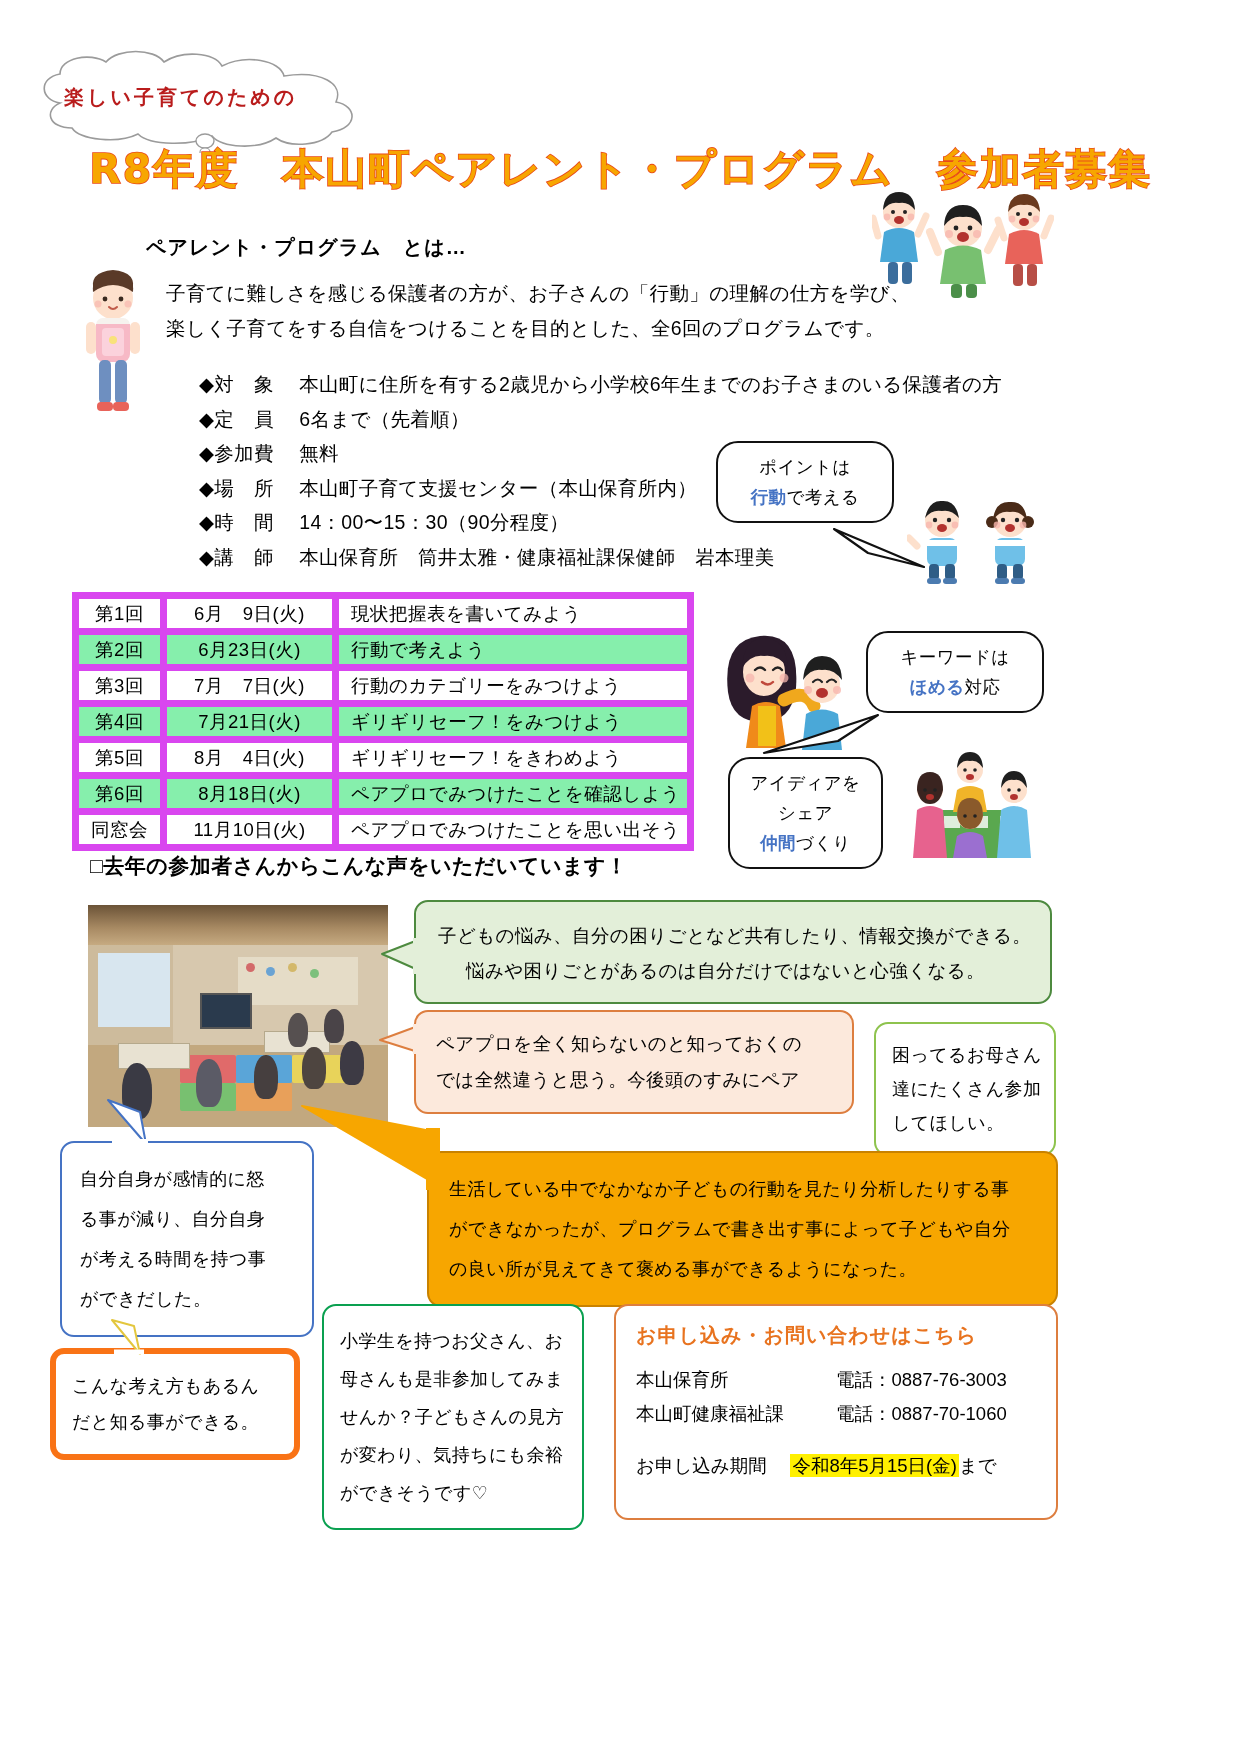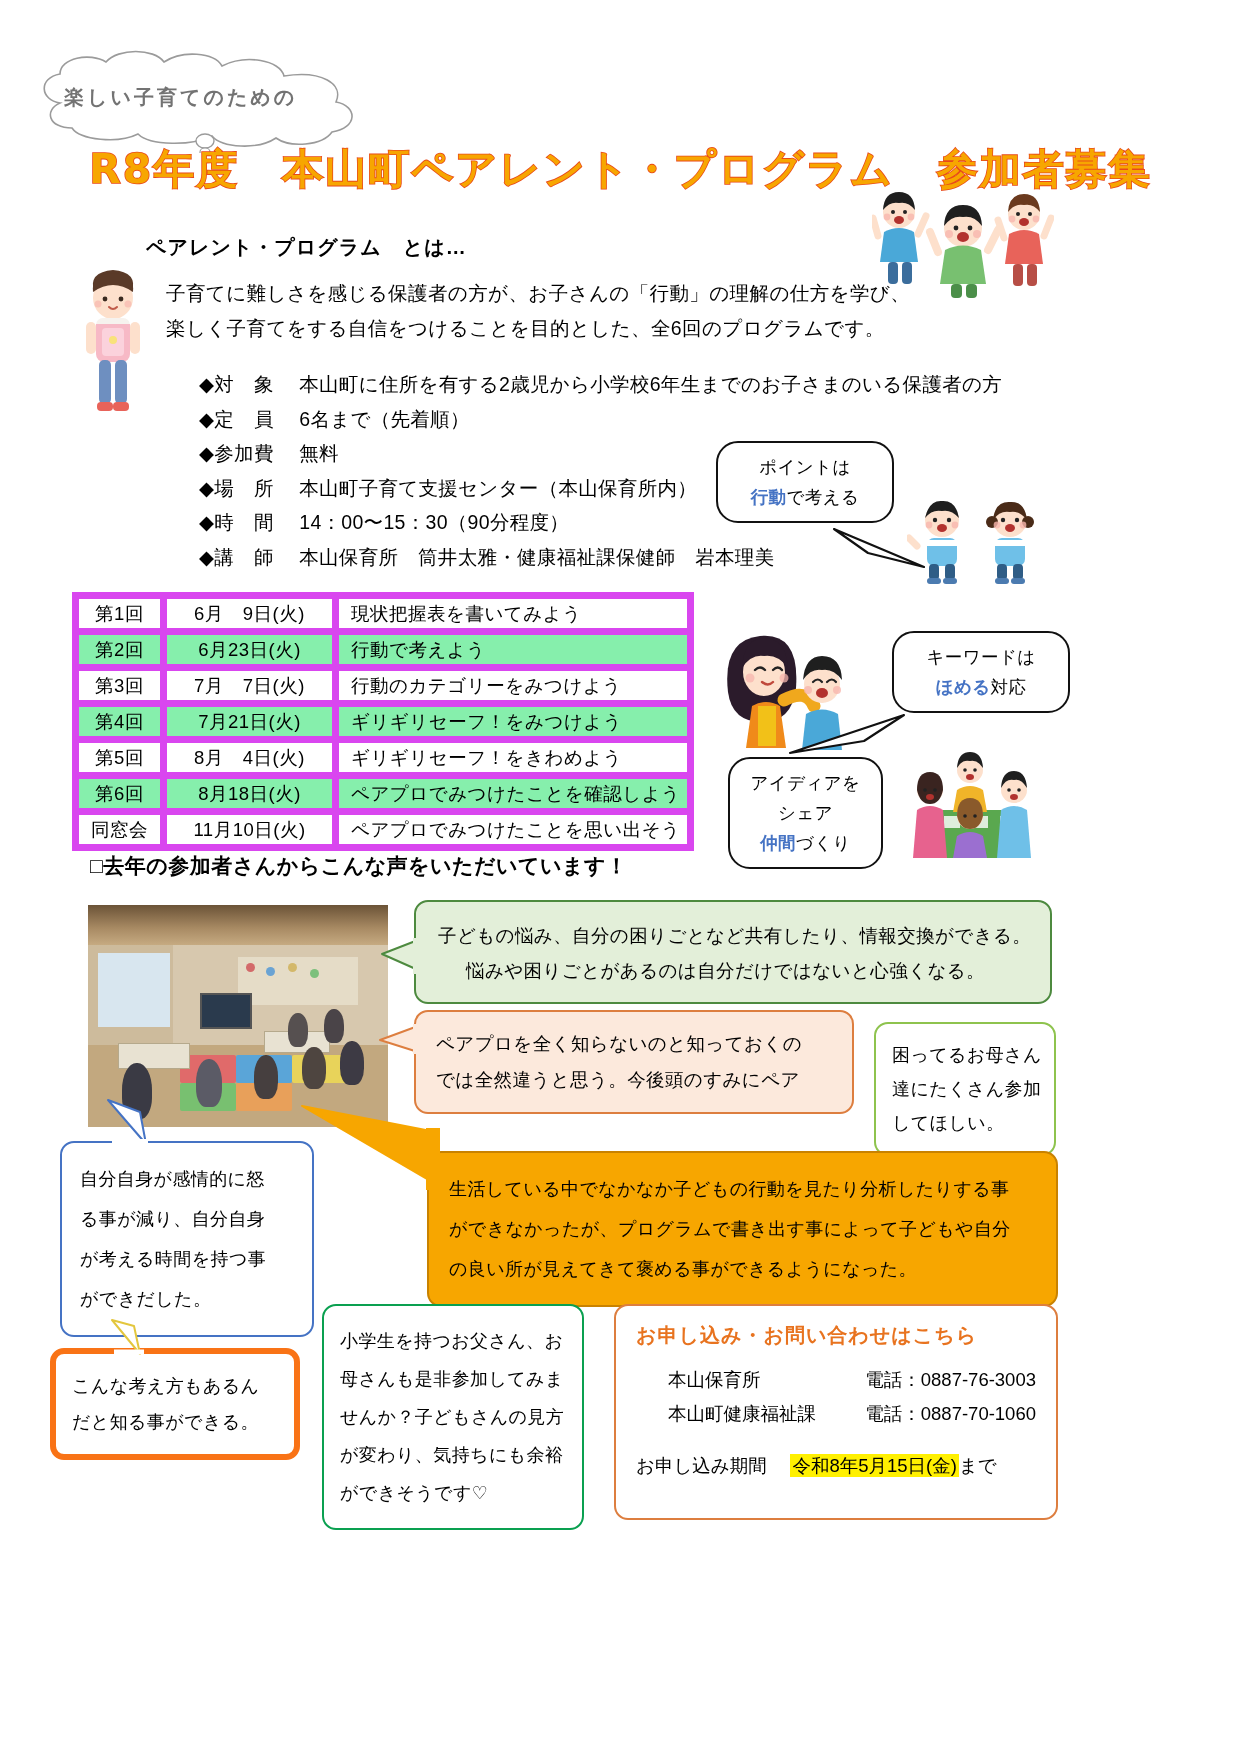--- a/index.html
+++ b/index.html
@@ -13,21 +13,21 @@
     overflow: hidden;
   }
   .abs { position: absolute; }
 
   
   #cloud { left: 22px; top: 48px; width: 360px; height: 105px; }
   #cloud svg { display:block; }
   #cloud .cloud-text {
     position: absolute; left: 42px; top: 36px;
     font-size: 20px; letter-spacing: 3px;
-    color: #737373; font-weight: 600;
+    color: #b91c1c; font-weight: 600;
     font-family: "DejaVu Sans", sans-serif;
     white-space: nowrap;
   }
 
   
   #title {
     left: 0; top: 142px; width: 1241px; text-align: center;
     font-size: 41px; font-weight: 700; letter-spacing: 2px;
     font-family: "DejaVu Sans", sans-serif;
     color: #f7a600;
@@ -88,21 +88,21 @@
   .kw { color: #4573c4; font-weight: 700; }
 
   .rbub {
     border: 2.2px solid #111; border-radius: 22px; background: #fff;
     text-align: center; padding: 9px 14px;
   }
   .tail { position:absolute; }
 
   
   #bub-point { left: 716px; top: 441px; width: 178px; }
-  #bub-keyword { left: 892px; top: 631px; width: 178px; }
+  #bub-keyword { left: 866px; top: 631px; width: 178px; }
   #bub-idea { left: 728px; top: 757px; width: 155px; }
 
   
   #t-green1 {
     left: 414px; top: 900px; width: 638px; min-height: 96px;
     background: #e3efd9; border: 2px solid #4d8a3f; border-radius: 14px;
     padding: 16px 18px 14px 22px; font-size: 18.5px; line-height: 35px;
   }
   #t-peach {
     left: 414px; top: 1010px; width: 440px;
@@ -138,21 +138,21 @@
   
   #contact {
     left: 614px; top: 1304px; width: 444px; height: 216px;
     background: #fff; border: 2.5px solid #dd7e3f; border-radius: 14px;
     padding: 16px 20px;
   }
   #contact .chead {
     color: #e8731f; font-weight: 700; font-size: 20px; letter-spacing: 1px;
     font-family: "DejaVu Sans", sans-serif; margin-bottom: 14px; white-space: nowrap;
   }
-  #contact .crow { display: flex; font-size: 18.5px; line-height: 34px; white-space: nowrap; margin-left: 32px; }
+  #contact .crow { display: flex; font-size: 18.5px; line-height: 34px; white-space: nowrap; }
   #contact .crow .org { width: 200px; }
   #contact .deadline { margin-top: 22px; font-size: 18.5px; white-space: nowrap; }
   #contact .hl { background: #fff000; padding: 1px 2px; }
 
   
   .ill { position: absolute; }
 </style>
 </head>
 <body>
 

